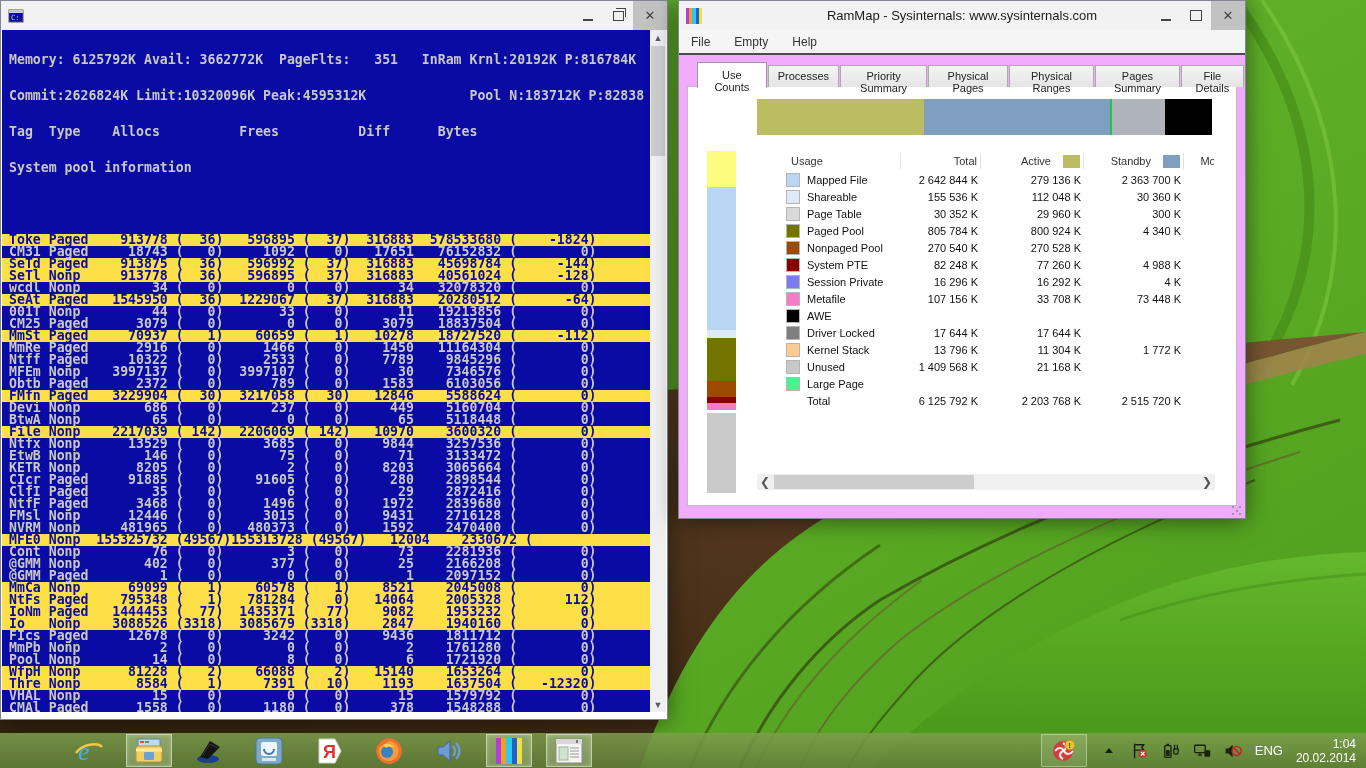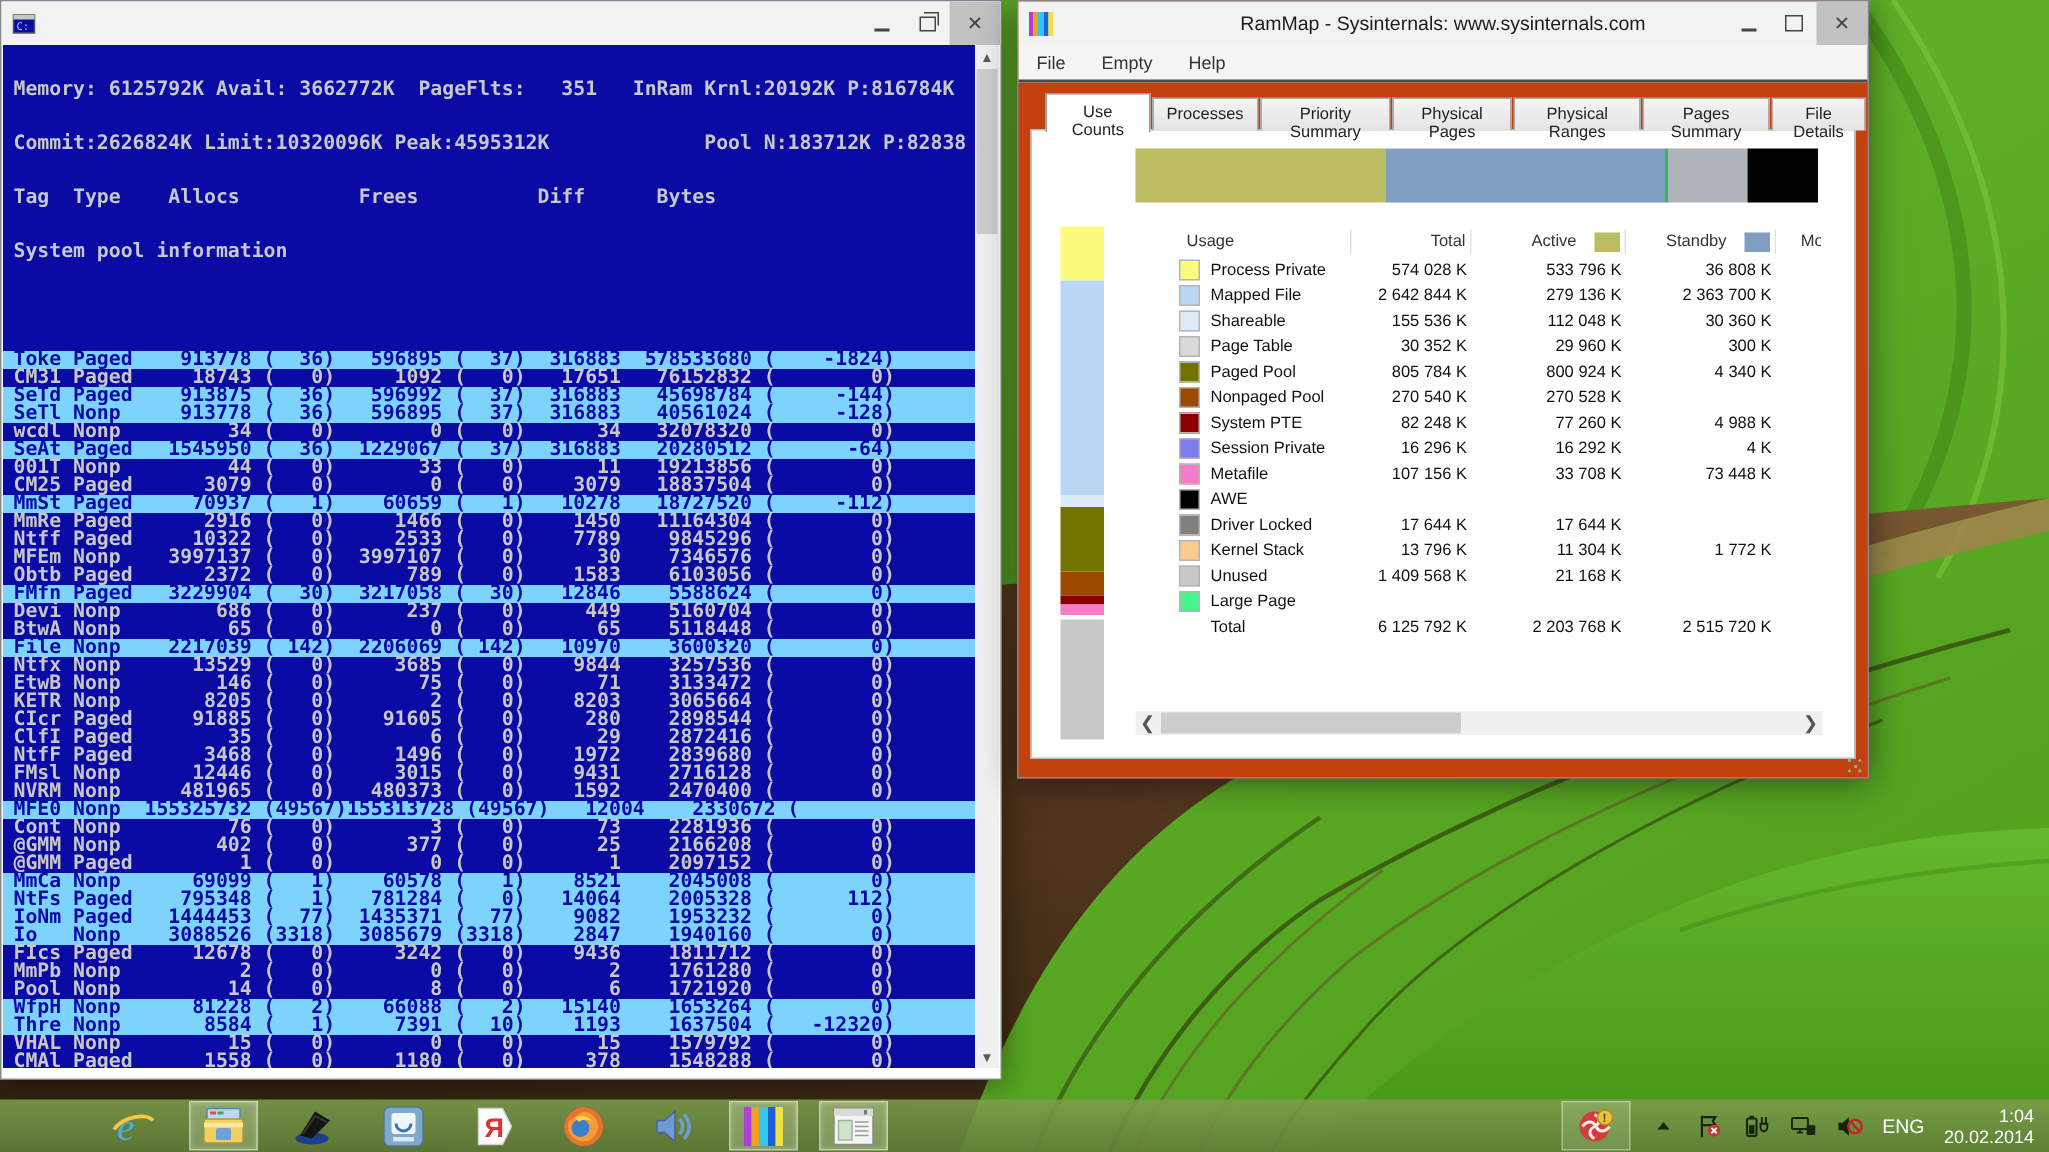--- a/index.html
+++ b/index.html
@@ -3,39 +3,39 @@
 <meta charset="utf-8">
 <style>
   html,body{margin:0;padding:0;}
   body{width:1366px;height:768px;overflow:hidden;position:relative;
        font-family:"Liberation Sans",sans-serif;background:#4F9E1D;}
 
   
   .desktop{position:absolute;inset:0;z-index:0;}
 
   
-  .window{position:absolute;background:#c2410c;border:1px solid #82878f;
+  .window{position:absolute;background:#f0abfc;border:1px solid #82878f;
           box-shadow:0 2px 22px rgba(0,0,0,.5);z-index:2;box-sizing:border-box;}
   .titlebar{height:29px;background:#f2f2f2;display:flex;align-items:center;position:relative;}
   .title-text{position:absolute;left:0;right:0;text-align:center;font-size:13px;color:#1c1c1c;pointer-events:none;}
   .cap-btns{margin-left:auto;display:flex;height:100%;align-items:stretch;z-index:3;}
   .cap-btn{width:30px;display:flex;align-items:center;justify-content:center;color:#444;font-size:13px;}
   .cap-close{background:#c2c2c2;width:34px;}
   .glyph-min{width:10px;height:2px;background:#444;margin-top:8px;}
   .glyph-restore{width:9px;height:8px;border:1px solid #444;position:relative;background:#f2f2f2;}
   .glyph-restore:before{content:"";position:absolute;left:2px;top:-4px;width:9px;height:8px;border:1px solid #444;border-bottom:none;border-left:none;}
   .glyph-max{width:10px;height:9px;border:1px solid #444;}
 
   
   #console-win{left:0;top:0;width:668px;height:720px;background:#ffffff;}
   .con-body{position:absolute;left:1px;top:29px;width:650px;bottom:7px;background:#0a0aa4;overflow:hidden;
             font-family:"DejaVu Sans Mono",monospace;font-weight:bold;font-size:13.2px;line-height:12px;
             color:#c8c8c8;white-space:pre;}
   .crow{height:12px;padding-left:7px;}
-  .crow.hl{background:#7dd3fc;color:#0a0aa4;}
+  .crow.hl{background:#fde047;color:#0a0aa4;}
   .con-blank{height:12px;}
   .con-scroll{position:absolute;right:1px;top:29px;width:16px;bottom:7px;background:#f0f0f0;}
   .con-scroll .arr{position:absolute;left:0;width:16px;height:15px;display:flex;align-items:center;justify-content:center;color:#5a5a5a;font-size:9px;}
   .con-thumb{position:absolute;left:1px;top:16px;width:14px;height:110px;background:#cdcdcd;}
 
   
   #rammap-win{left:678px;top:0;width:568px;height:519px;}
   .menubar{height:23px;display:flex;align-items:center;background:#f5f5f5;border-bottom:2px solid #4a4a4a;}
   .menu-item{padding:0 12px;font-size:12px;color:#333;}
   .tabstrip{position:absolute;left:18px;top:60px;height:26px;display:flex;align-items:flex-end;z-index:2;text-align:center;}
@@ -220,30 +220,20 @@
           </div>
         <div class="num">
             <span>Standby</span>
             <span class="hswatch" id="sw-standby" style="background: rgb(128, 159, 192);"></span>
           </div>
         <div class="num">Modified</div>
       </div>
       <div id="uc-rows">
           <div class="uc-grid uc-row">
             <div>
-              <span class="rswatch" style="background: rgb(253, 251, 126);"></span>
-              <span>Process Private</span>
-            </div>
-            <div class="num">574 028 K</div>
-            <div class="num">533 796 K</div>
-            <div class="num">36 808 K</div>
-            <div class="num"></div>
-          </div>
-          <div class="uc-grid uc-row">
-            <div>
               <span class="rswatch" style="background: rgb(185, 215, 243);"></span>
               <span>Mapped File</span>
             </div>
             <div class="num">2 642 844 K</div>
             <div class="num">279 136 K</div>
             <div class="num">2 363 700 K</div>
             <div class="num"></div>
           </div>
           <div class="uc-grid uc-row">
             <div>

